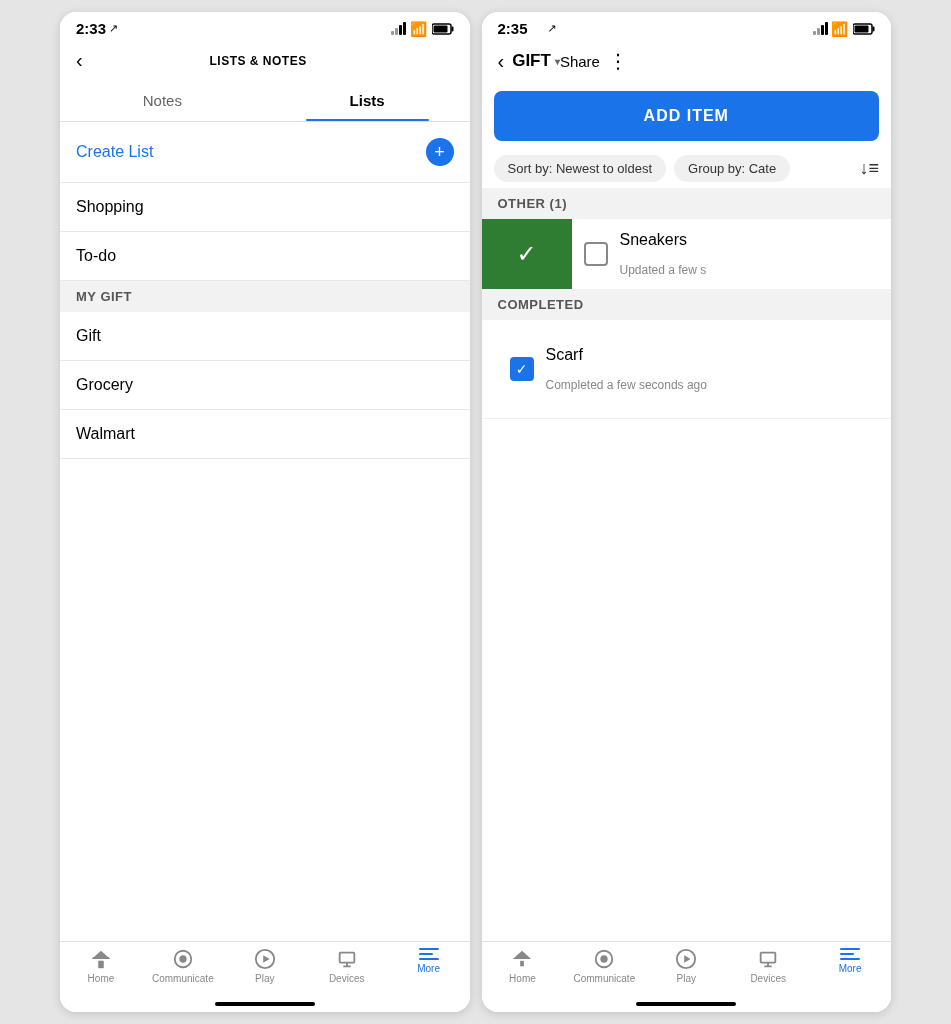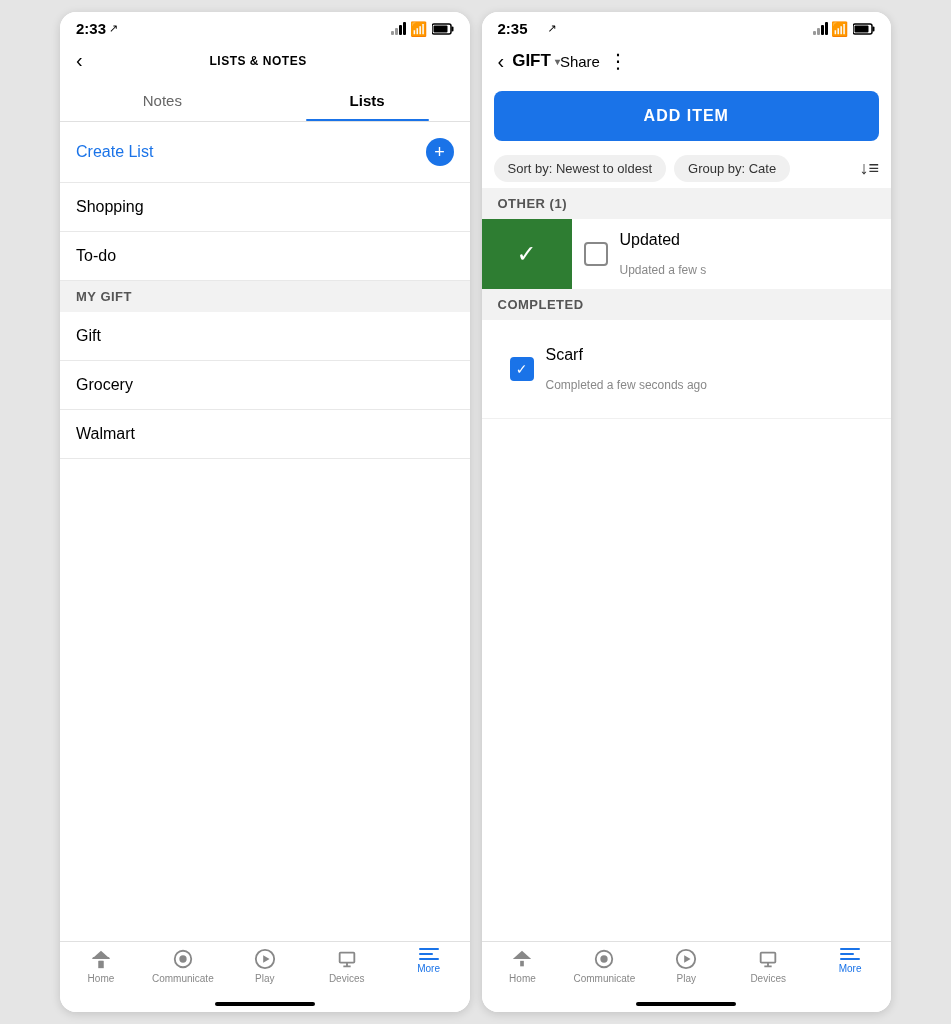--- a/index.html
+++ b/index.html
@@ -500,21 +500,21 @@
     </div>
 
     <div class="section-header">OTHER (1)</div>
 
     <div class="item-row-container">
       <div class="item-swipe-action">
         <span class="item-check-white">✓</span>
       </div>
       <div class="item-checkbox"></div>
       <div class="item-info">
-        <div class="item-name">Updated</div>
+        <div class="item-name">Sneakers</div>
         <div class="item-meta">Updated a few s</div>
       </div>
     </div>
 
     <div class="section-header">COMPLETED</div>
 
     <div class="completed-row">
       <div class="item-checkbox checked">✓</div>
       <div class="item-info">
         <div class="item-name">Scarf</div>

